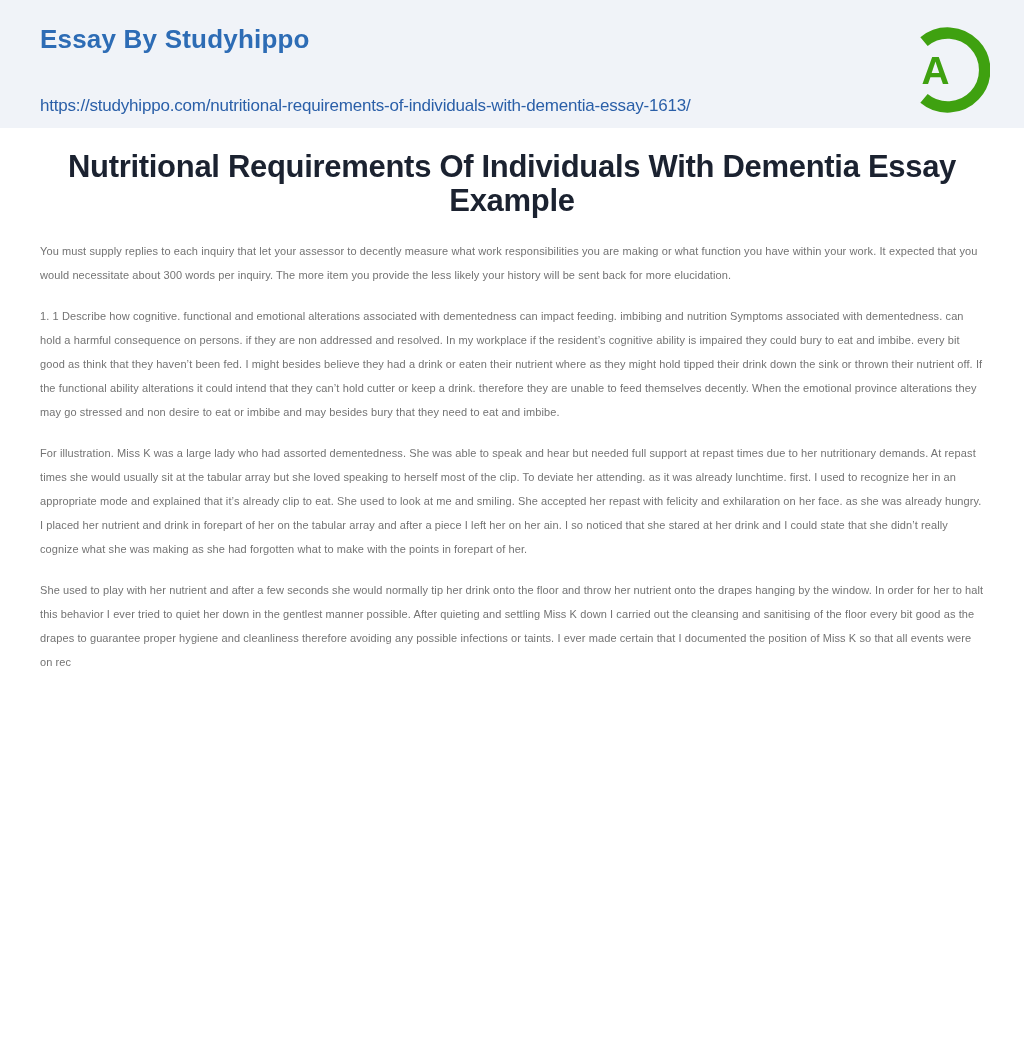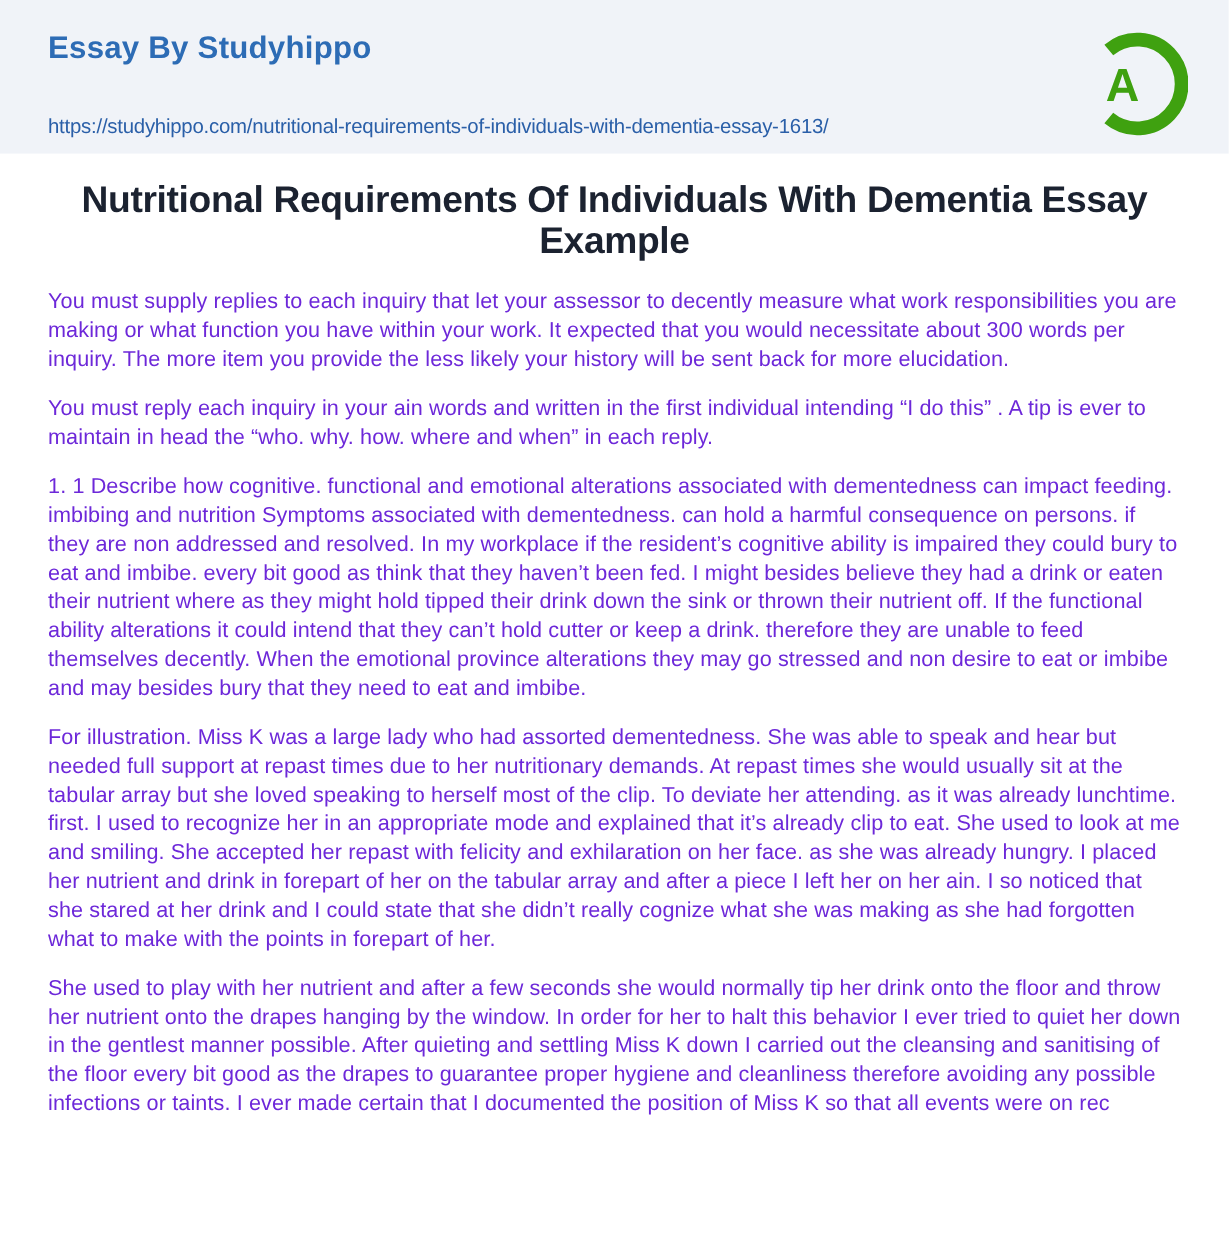--- a/index.html
+++ b/index.html
@@ -42,22 +42,22 @@
     color: #1b2230;
     font-size: 31px;
     line-height: 34px;
     font-weight: 700;
     letter-spacing: -0.3px;
     max-width: 944px;
     margin-bottom: 21px;
     text-align: center;
   }
   .essay-body p {
-    color: #6d28d9;
-    font-size: 18px;
+    color: #737373;
+    font-size: 11px;
     line-height: 24px;
     letter-spacing: 0.1px;
     margin-bottom: 17px;
     max-width: 944px;
   }
 </style>
 </head>
 <body>
 
 <header class="page-header">
@@ -68,18 +68,17 @@
   <svg class="logo" viewBox="0 0 100 100" aria-hidden="true">
     <path d="M 25 17.8 A 42 42 0 1 1 25 82.2" fill="none" stroke="#3fa110" stroke-width="13" stroke-linecap="butt"></path>
     <text x="38" y="66" text-anchor="middle" font-family="Liberation Sans, sans-serif" font-size="44" font-weight="bold" fill="#3fa110">A</text>
   </svg>
 </header>
 
 <main class="content">
   <h1 class="essay-title">Nutritional Requirements Of Individuals With Dementia Essay Example</h1>
   <div class="essay-body">
     <p>You must supply replies to each inquiry that let your assessor to decently measure what work responsibilities you are making or what function you have within your work. It expected that you would necessitate about 300 words per inquiry. The more item you provide the less likely your history will be sent back for more elucidation.</p>
-    <p>You must reply each inquiry in your ain words and written in the first individual intending “I do this” . A tip is ever to maintain in head the “who. why. how. where and when” in each reply.</p>
     <p>1. 1 Describe how cognitive. functional and emotional alterations associated with dementedness can impact feeding. imbibing and nutrition Symptoms associated with dementedness. can hold a harmful consequence on persons. if they are non addressed and resolved. In my workplace if the resident’s cognitive ability is impaired they could bury to eat and imbibe. every bit good as think that they haven’t been fed. I might besides believe they had a drink or eaten their nutrient where as they might hold tipped their drink down the sink or thrown their nutrient off. If the functional ability alterations it could intend that they can’t hold cutter or keep a drink. therefore they are unable to feed themselves decently. When the emotional province alterations they may go stressed and non desire to eat or imbibe and may besides bury that they need to eat and imbibe.</p>
     <p>For illustration. Miss K was a large lady who had assorted dementedness. She was able to speak and hear but needed full support at repast times due to her nutritionary demands. At repast times she would usually sit at the tabular array but she loved speaking to herself most of the clip. To deviate her attending. as it was already lunchtime. first. I used to recognize her in an appropriate mode and explained that it’s already clip to eat. She used to look at me and smiling. She accepted her repast with felicity and exhilaration on her face. as she was already hungry. I placed her nutrient and drink in forepart of her on the tabular array and after a piece I left her on her ain. I so noticed that she stared at her drink and I could state that she didn’t really cognize what she was making as she had forgotten what to make with the points in forepart of her.</p>
     <p>She used to play with her nutrient and after a few seconds she would normally tip her drink onto the floor and throw her nutrient onto the drapes hanging by the window. In order for her to halt this behavior I ever tried to quiet her down in the gentlest manner possible. After quieting and settling Miss K down I carried out the cleansing and sanitising of the floor every bit good as the drapes to guarantee proper hygiene and cleanliness therefore avoiding any possible infections or taints. I ever made certain that I documented the position of Miss K so that all events were on rec</p>
   </div>
 </main>
 
 </body></html>

